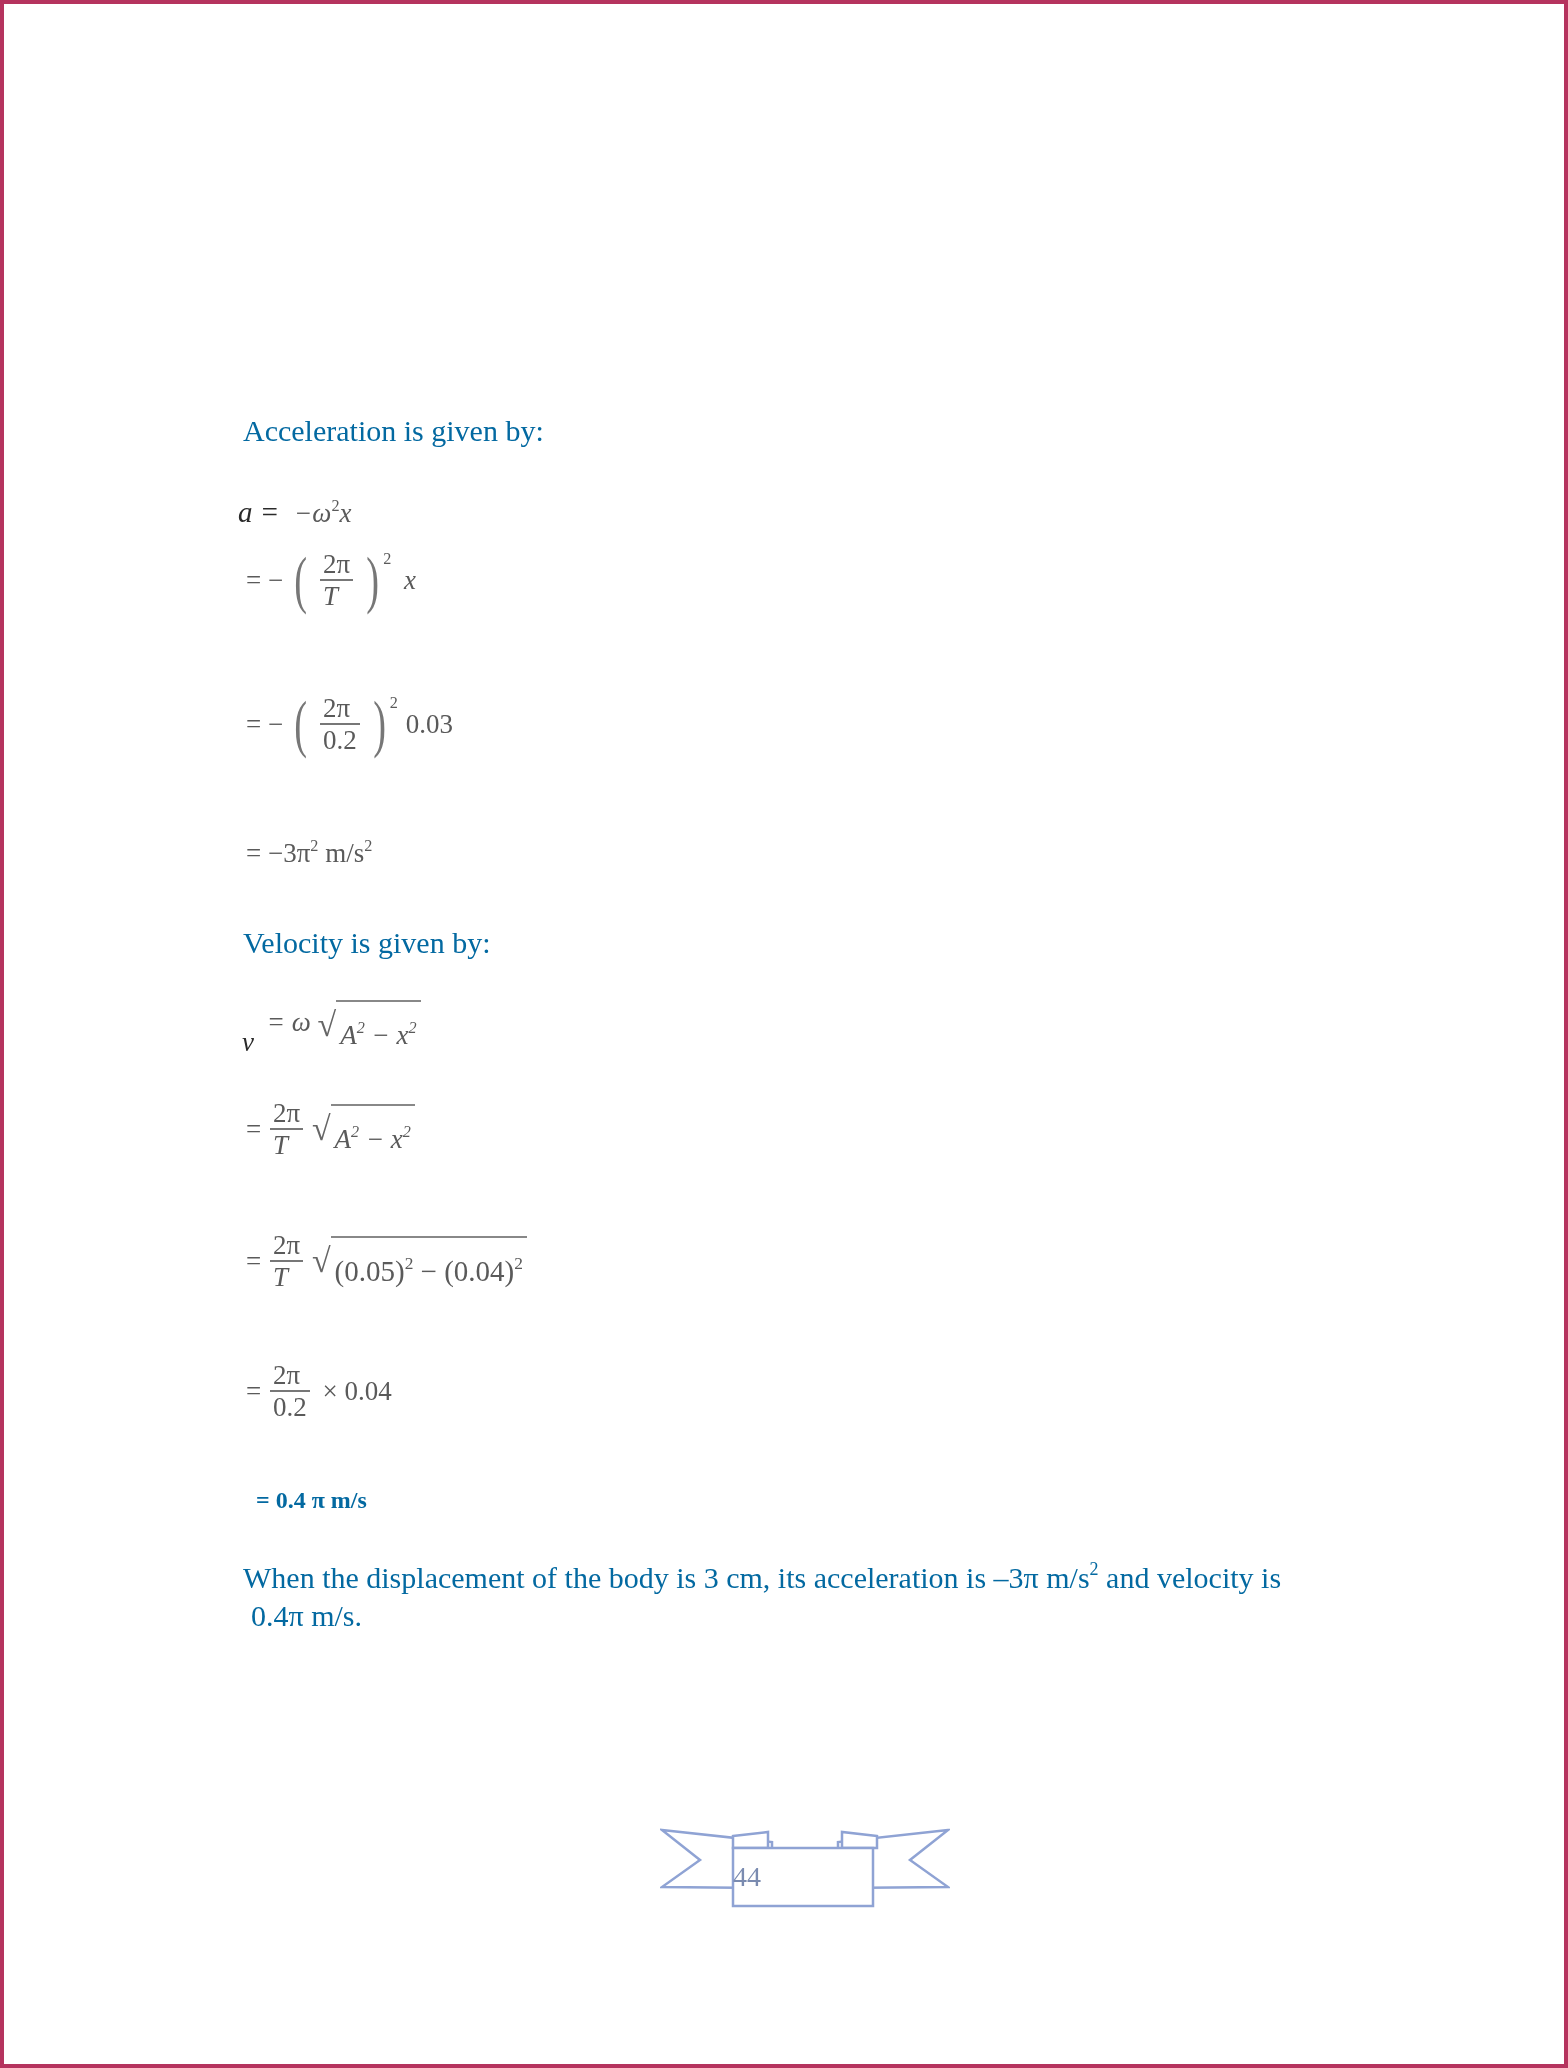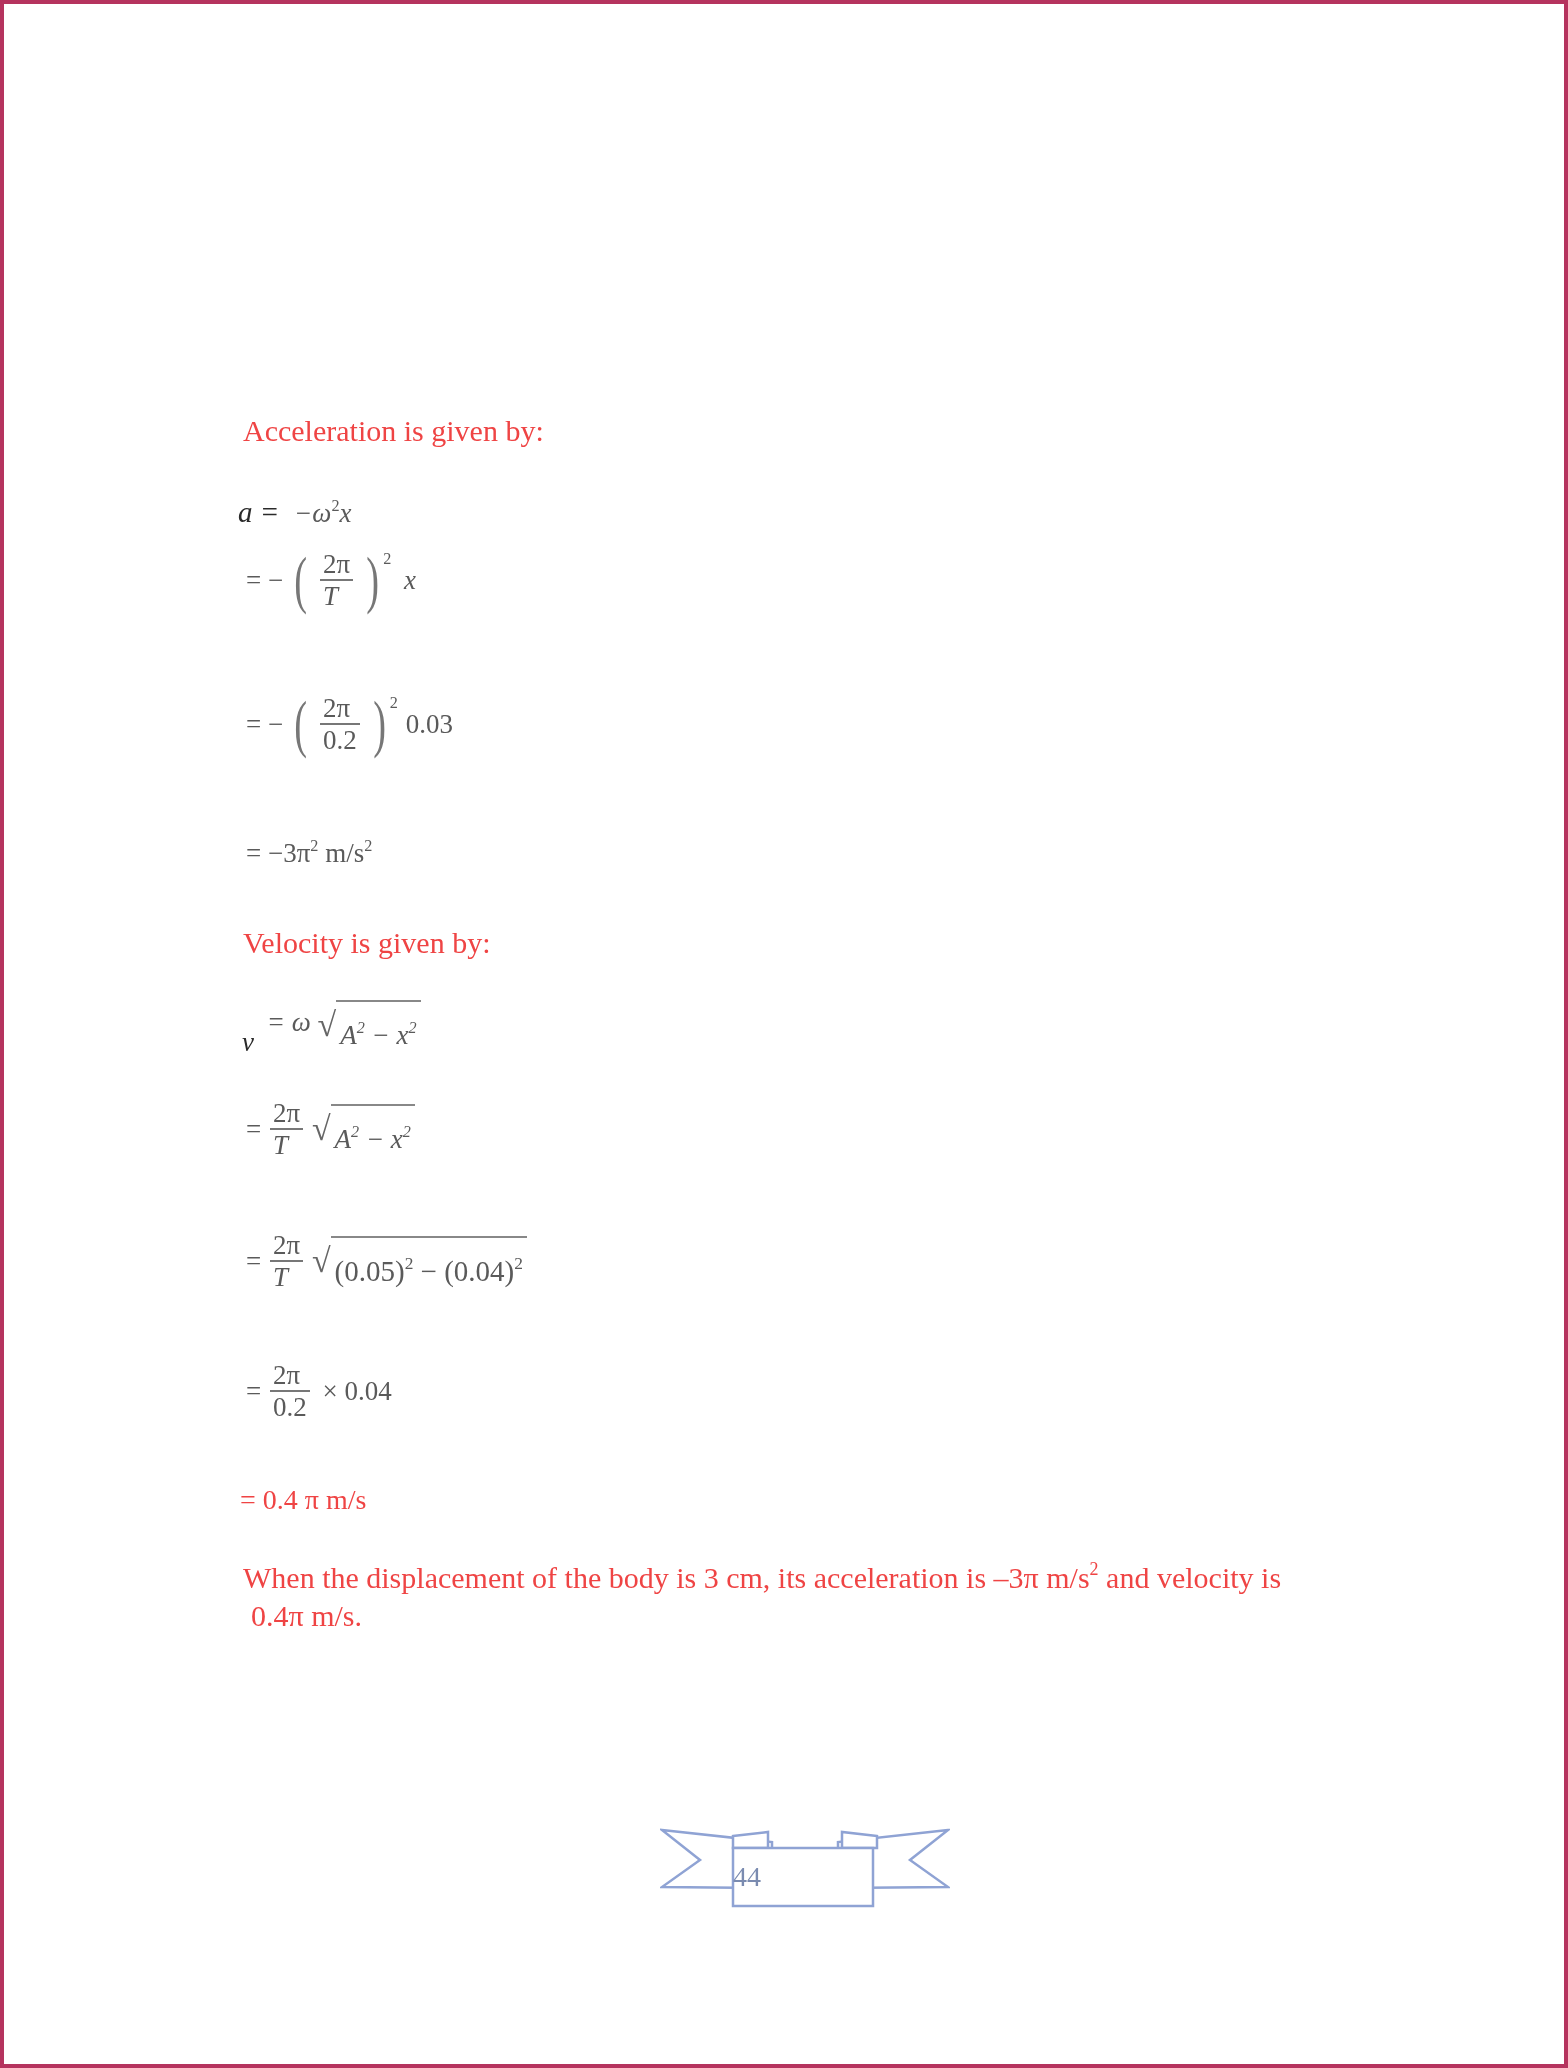--- a/index.html
+++ b/index.html
@@ -1,20 +1,20 @@
 <!DOCTYPE html>
 <html><head>
 <meta charset="utf-8">
 <style>
   html, body { margin:0; padding:0; }
   body { width:1568px; height:2068px; position:relative; background:#ffffff; overflow:hidden;
          font-family:"Liberation Serif","DejaVu Serif",serif; color:#1a1a1a; }
   .frame { position:absolute; left:0; top:0; width:1560px; height:2060px; border:4px solid #b5335e; }
   .abs { position:absolute; white-space:nowrap; }
-  .text { font-size:30px; line-height:34px; color:#ef4444; }
+  .text { font-size:30px; line-height:34px; color:#0369a1; }
   .eq { font-size:27px; color:#5a5a5a; }
   .eq-dark { color:#2a2a2a; }
   .it { font-style:italic; }
   sup { font-size:60%; vertical-align:0.7em; line-height:0; }
   .frac { display:inline-block; vertical-align:middle; text-align:left; margin:0 2px; }
   .frac .num, .frac .den { display:block; padding:0 3px; line-height:30px; }
   .frac .num { border-bottom:2px solid #777; }
   .paren { display:inline-block; vertical-align:middle; font-size:64px; font-weight:100; color:#777; line-height:64px; transform:scaleX(0.6); }
   .sqrt { display:inline-block; vertical-align:middle; }
   .sqrt .radsym { font-size:34px; color:#666; vertical-align:middle; }
@@ -95,21 +95,21 @@
 
 <div class="abs eq" style="left:246px; top:1360px;">
   <span style="vertical-align:middle;">=</span>
   <span class="frac">
     <span class="num">2π</span>
     <span class="den">0.2</span>
   </span>
   <span style="vertical-align:middle; margin-left:4px;">× 0.04</span>
 </div>
 
-<div class="abs text" style="left:240px; top:1483px; font-size:28px;">= 0.4 π m/s</div>
+<div class="abs text" style="left:256px; top:1483px; font-size:24px;font-weight:bold;">= 0.4 π m/s</div>
 
 <div class="abs text" style="left:243px; top:1561px;">
   <span>When the displacement of the body is 3 cm, its acceleration is –3π m/s</span><sup>2</sup><span> and velocity is</span>
 </div>
 <div class="abs text" style="left:243px; top:1599px;margin-left:8px;">0.4π m/s.</div>
 
 <svg class="banner" viewBox="0 0 290 100" width="290" height="100">
   <g fill="#ffffff" stroke="#8fa3d4" stroke-width="2.5" stroke-linejoin="miter">
     <polygon points="2,18 112,30 112,76 2,75 40,48"></polygon>
     <polygon points="288,18 178,30 178,76 288,75 250,48"></polygon>

